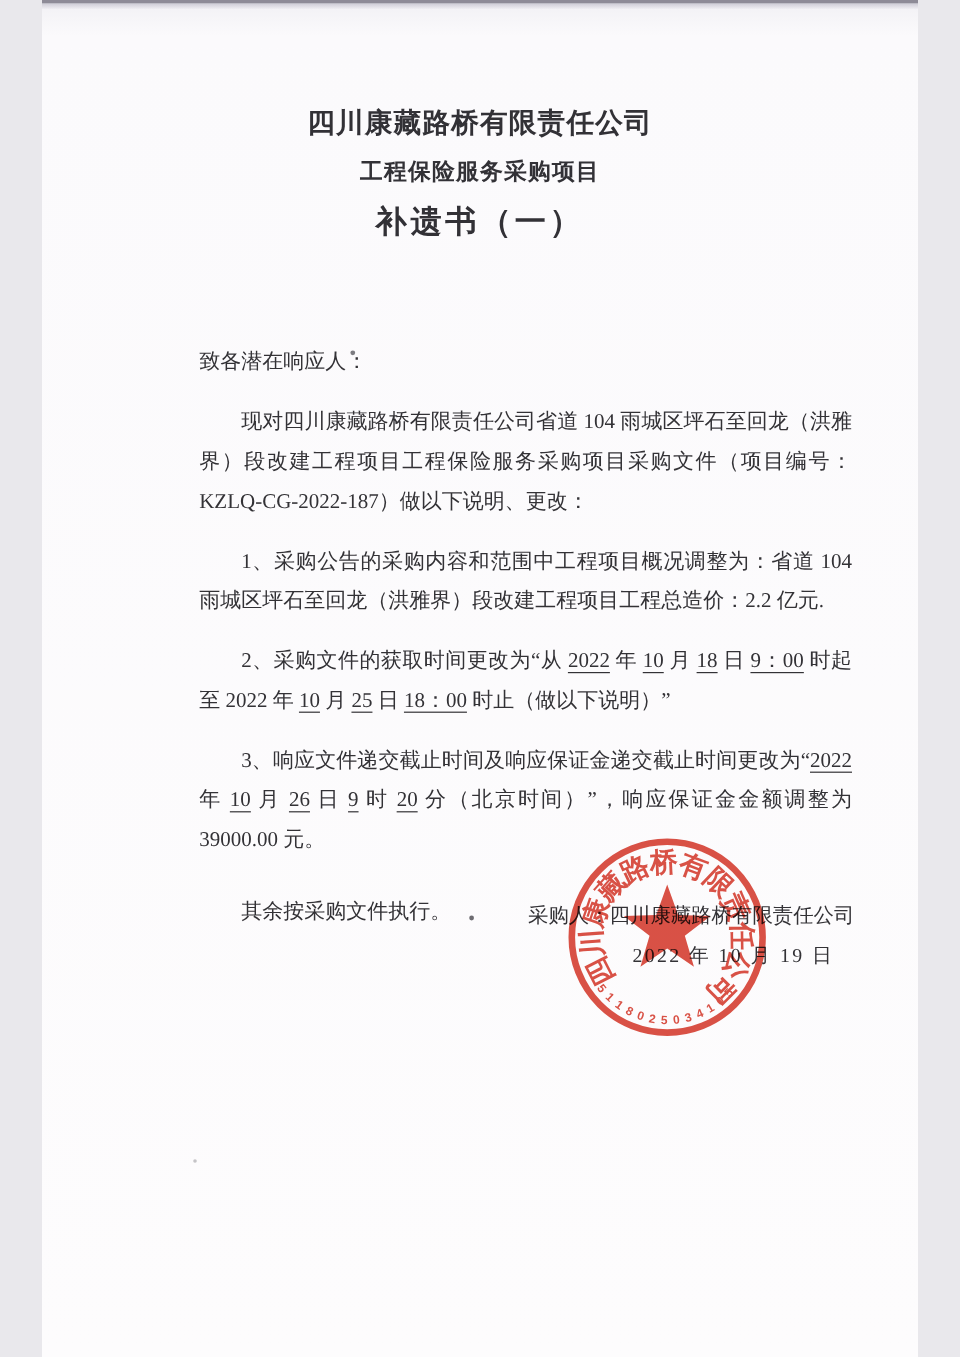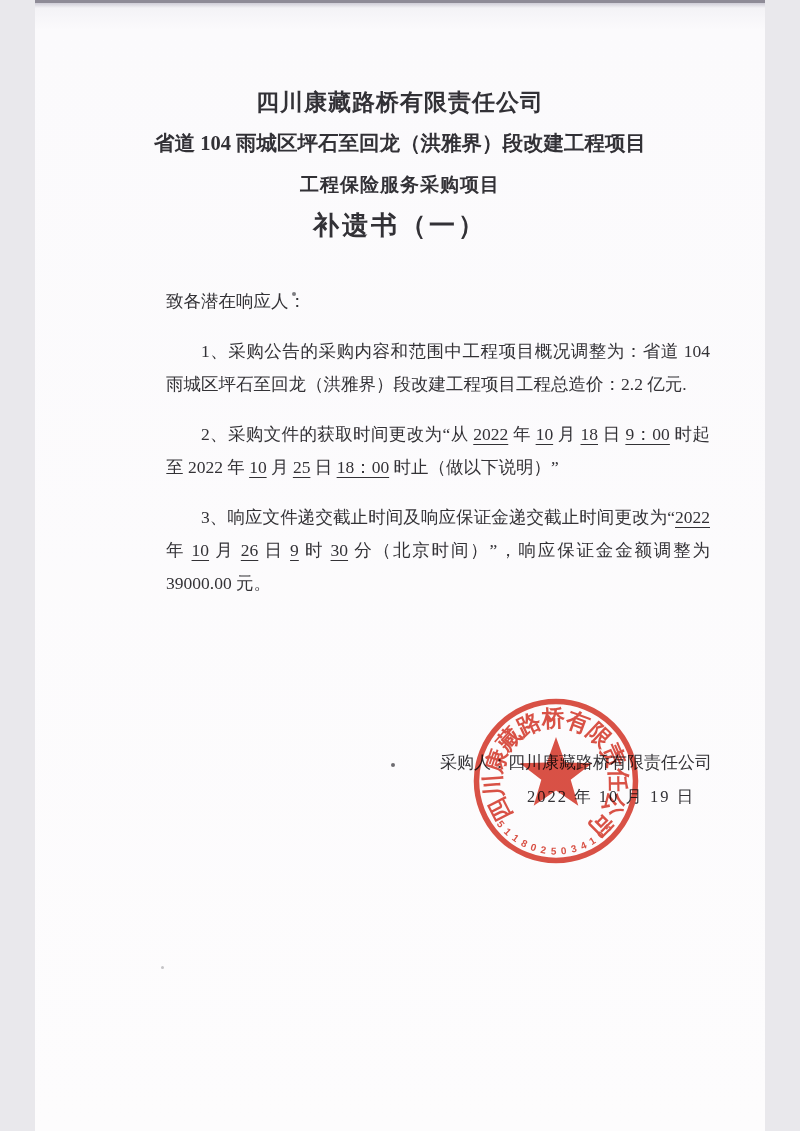--- a/index.html
+++ b/index.html
@@ -48,30 +48,31 @@
 </style>
 </head>
 <body>
 
 <div class="page">
   <div class="top-strip"></div>
   <div class="top-strip2"></div>
 
   <div class="title-block">
     <div class="title-line t1">四川康藏路桥有限责任公司</div>
-    <div class="title-line t2">省道 104 雨城区坪石至回龙（洪雅界）段改建工程项目</div>
     <div class="title-line t3">工程保险服务采购项目</div>
     <div class="title-line t4">补遗书（一）</div>
   </div>
 
   <div class="body-block">
     <p>致各潜在响应人：</p>
+    <p class="indent">现对四川康藏路桥有限责任公司省道 104 雨城区坪石至回龙（洪雅界）段改建工程项目工程保险服务采购项目采购文件（项目编号：KZLQ-CG-2022-187）做以下说明、更改：</p>
     <p class="indent">1、采购公告的采购内容和范围中工程项目概况调整为：省道 104 雨城区坪石至回龙（洪雅界）段改建工程项目工程总造价：2.2 亿元.</p>
     <p class="indent"><span>2、采购文件的获取时间更改为“从 </span><span class="u">2022</span><span> 年 </span><span class="u">10</span><span> 月 </span><span class="u">18</span><span> 日 </span><span class="u">9：00</span><span> 时起至 2022 年 </span><span class="u">10</span><span> 月 </span><span class="u">25</span><span> 日 </span><span class="u">18：00</span><span> 时止（做以下说明）”</span></p>
-    <p class="indent"><span>3、响应文件递交截止时间及响应保证金递交截止时间更改为“</span><span class="u">2022</span><span> 年 </span><span class="u">10</span><span> 月 </span><span class="u">26</span><span> 日 </span><span class="u">9</span><span> 时 </span><span class="u">30</span><span> 分（北京时间）”，响应保证金金额调整为 39000.00 元。</span></p>
+    <p class="indent"><span>3、响应文件递交截止时间及响应保证金递交截止时间更改为“</span><span class="u">2022</span><span> 年 </span><span class="u">10</span><span> 月 </span><span class="u">26</span><span> 日 </span><span class="u">9</span><span> 时 </span><span class="u">20</span><span> 分（北京时间）”，响应保证金金额调整为 39000.00 元。</span></p>
+    <p class="indent closing">其余按采购文件执行。</p>
   </div>
 
   <div class="sig-line">采购人：四川康藏路桥有限责任公司</div>
   <div class="date-line">2022 年 10 月 19 日</div>
 
   <svg class="stamp" width="172" height="172" viewBox="0 0 172 172">
     <circle cx="86" cy="86" r="79.5" fill="none" stroke="#d63a2c" stroke-width="5.5"></circle>
     <polygon points="86,42 76.9,67.5 49.9,68.3 71.3,84.8 63.7,110.7 86,95.5 108.3,110.7 100.7,84.8 122.1,68.3 95.1,67.5" fill="#d63a2c"></polygon>
     <g>
         <text x="29.9" y="114.6" transform="rotate(-117.0 29.9 114.6)" font-size="23">四</text>

